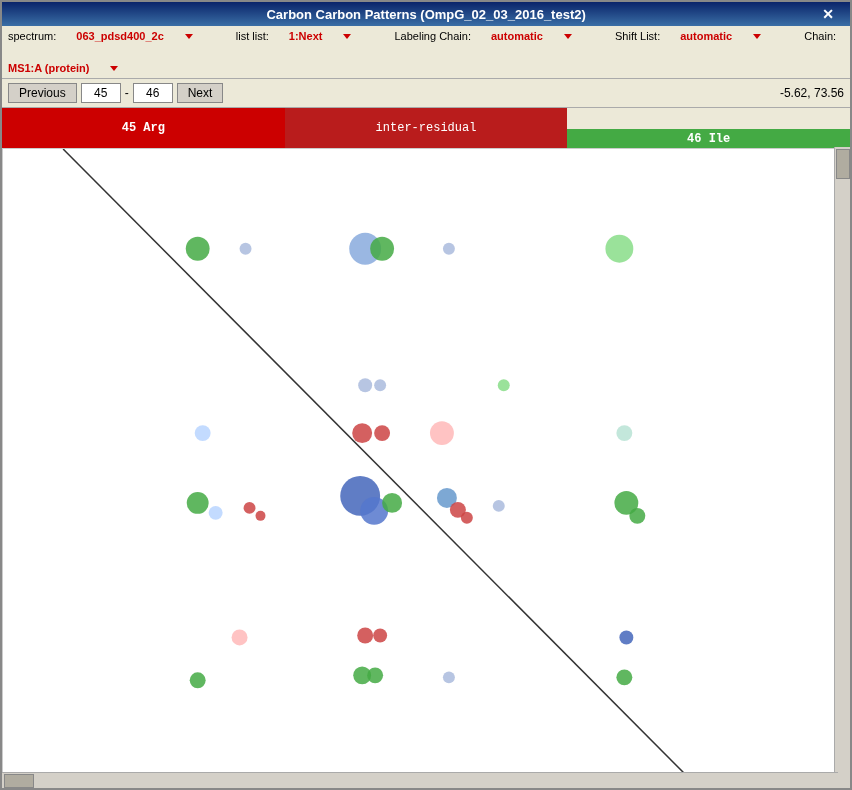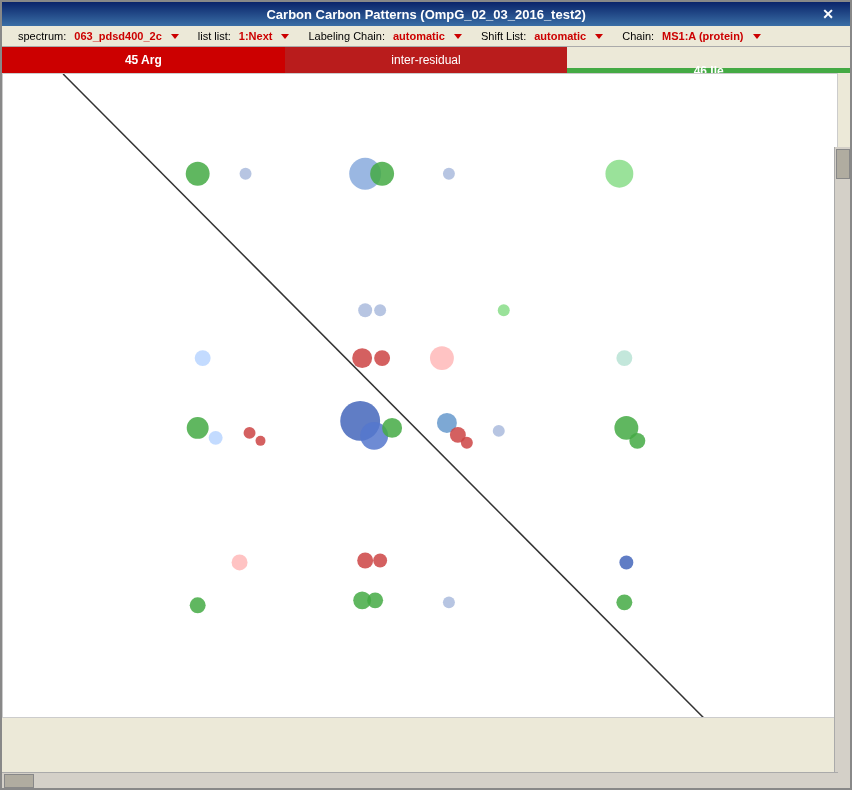--- a/index.html
+++ b/index.html
@@ -34,25 +34,25 @@
     #close-btn {
       color: white;
       font-weight: bold;
       cursor: pointer;
       padding: 0 4px;
       font-size: 14px;
     }
 
     #toolbar {
       background: #ece9d8;
-      padding: 4px 16px;
+      padding: 4px 6px;
       font-size: 11px;
       display: flex;
       align-items: center;
-      gap: 8px;
+      gap: 20px;
       border-bottom: 1px solid #aaa;
       flex-wrap: wrap;
     }
 
     .toolbar-label { color: #000; font-weight: normal; }
     .toolbar-value { color: #c00; font-weight: bold; }
     .dropdown-arrow {
       display: inline-block;
       width: 0; height: 0;
       border-left: 4px solid transparent;
@@ -91,21 +91,22 @@
 
     .nav-dash { font-size: 12px; }
 
     #coords {
       margin-left: auto;
       font-size: 12px;
     }
 
     #section-headers {
       display: flex;
-      height: 26px;
+      height: 40px;
+      font-family: Liberation Mono, monospace;
     }
 
     .section-red {
       background: #cc0000;
       color: white;
       flex: 1;
       display: flex;
       align-items: center;
       justify-content: center;
       font-size: 12px;
@@ -207,20 +208,28 @@
     <span class="toolbar-value">automatic</span>
     <span class="dropdown-arrow"></span>
 
     <span class="toolbar-sep">&nbsp;</span>
 
     <span class="toolbar-label">Chain:</span>
     <span class="toolbar-value">MS1:A (protein)</span>
     <span class="dropdown-arrow"></span>
   </div>
 
+  <div id="nav-bar">
+    <button class="nav-btn">Previous</button>
+    <input class="nav-input" value="45" style="">
+    <span class="nav-dash">-</span>
+    <input class="nav-input" value="46" style="">
+    <button class="nav-btn">Next</button>
+    <span id="coords">-5.62, 73.56</span>
+  </div>
 
   <div id="section-headers">
     <div class="section-red">45 Arg</div>
     <div class="section-blue">inter-residual</div>
     <div class="section-green">46 Ile</div>
   </div>
 
   <div id="plot-area" style="height: 645px; width: 836px;">
     <svg id="plot-svg" viewBox="0 0 836 645" xmlns="http://www.w3.org/2000/svg">
 

